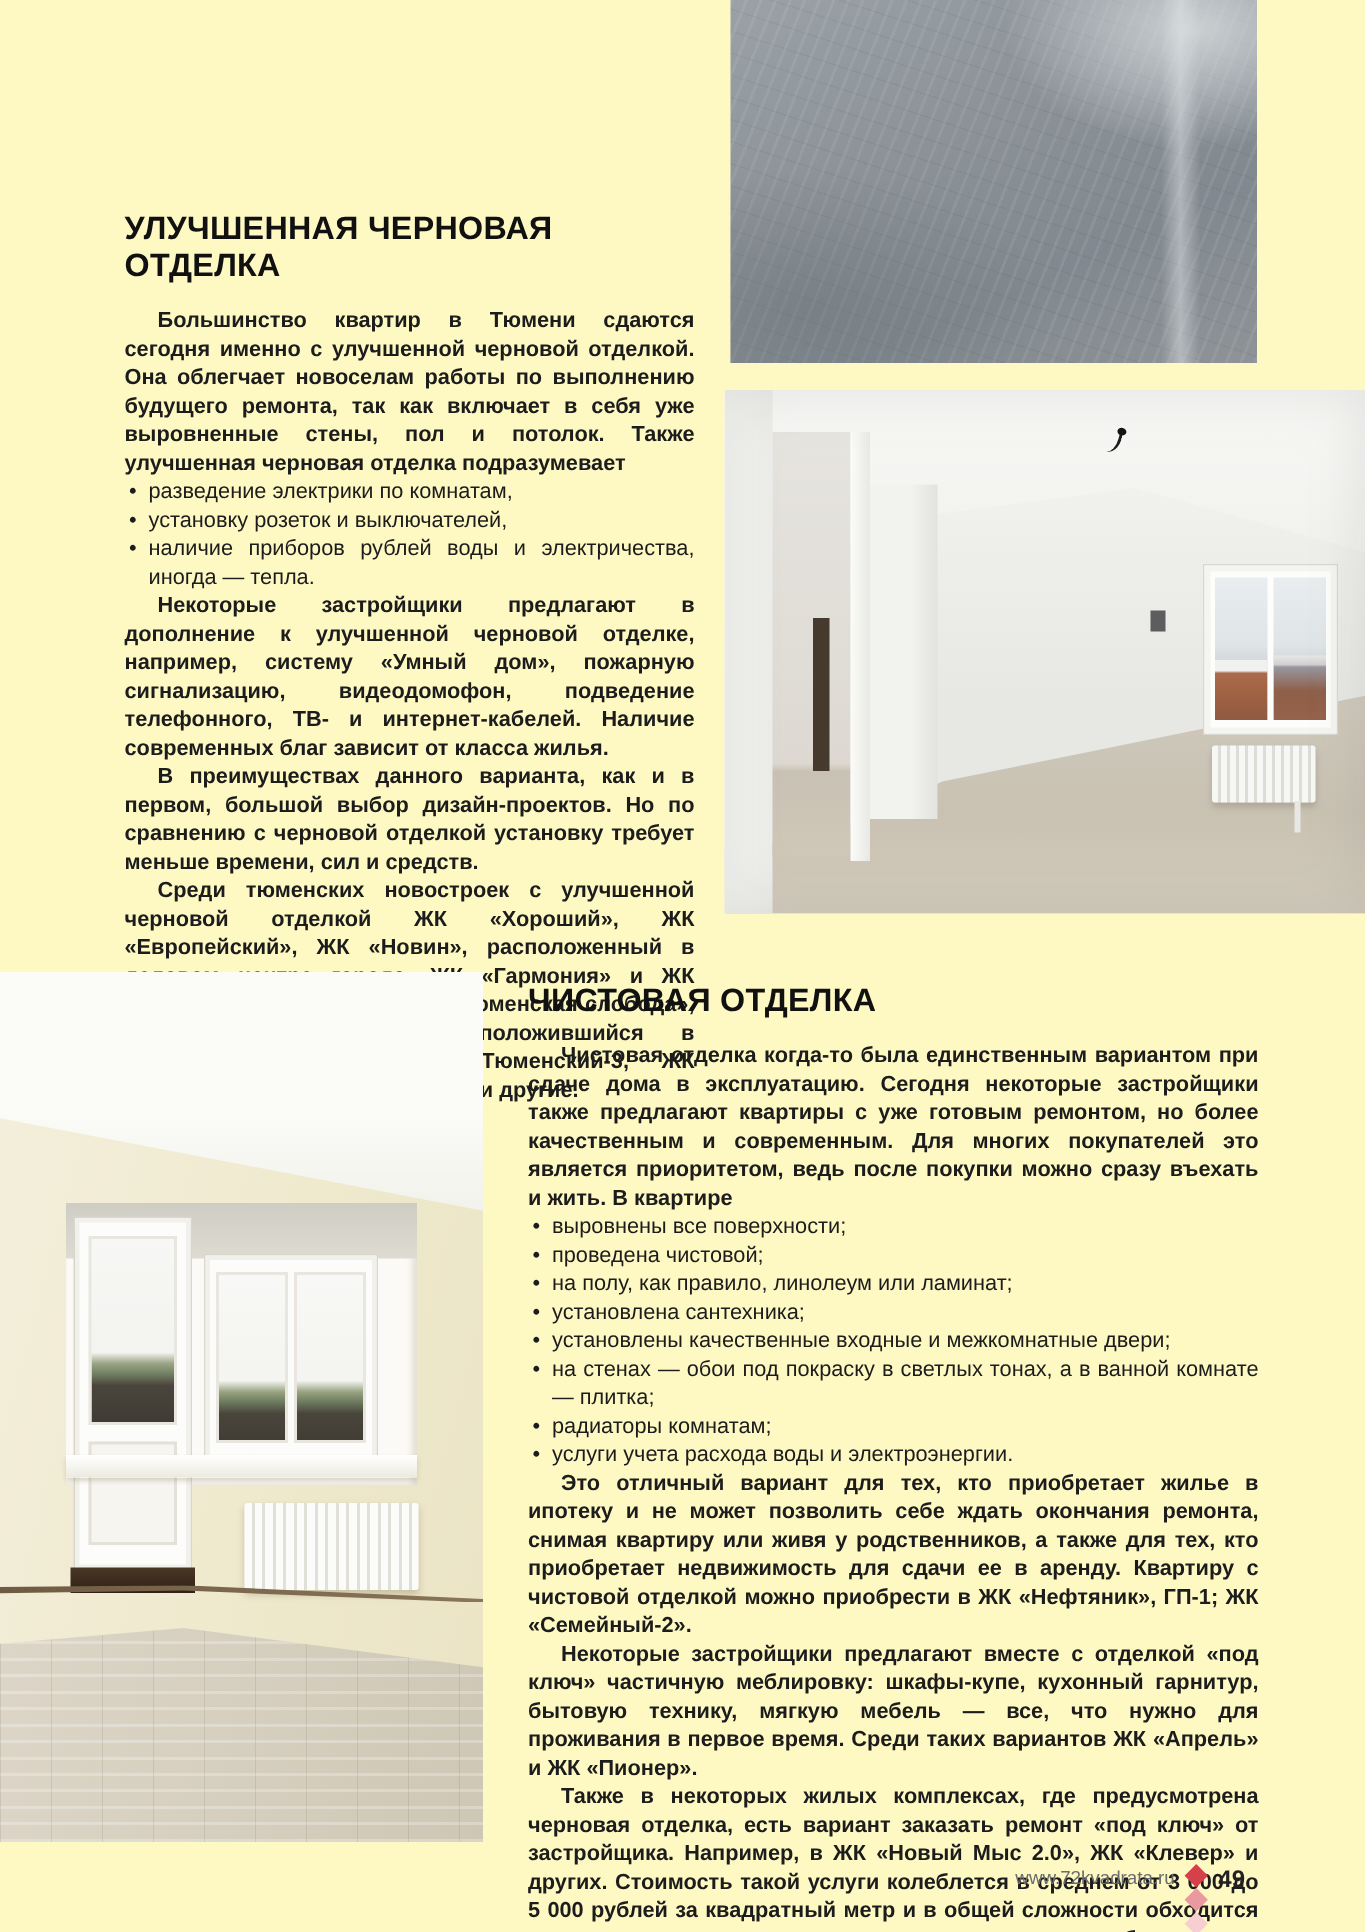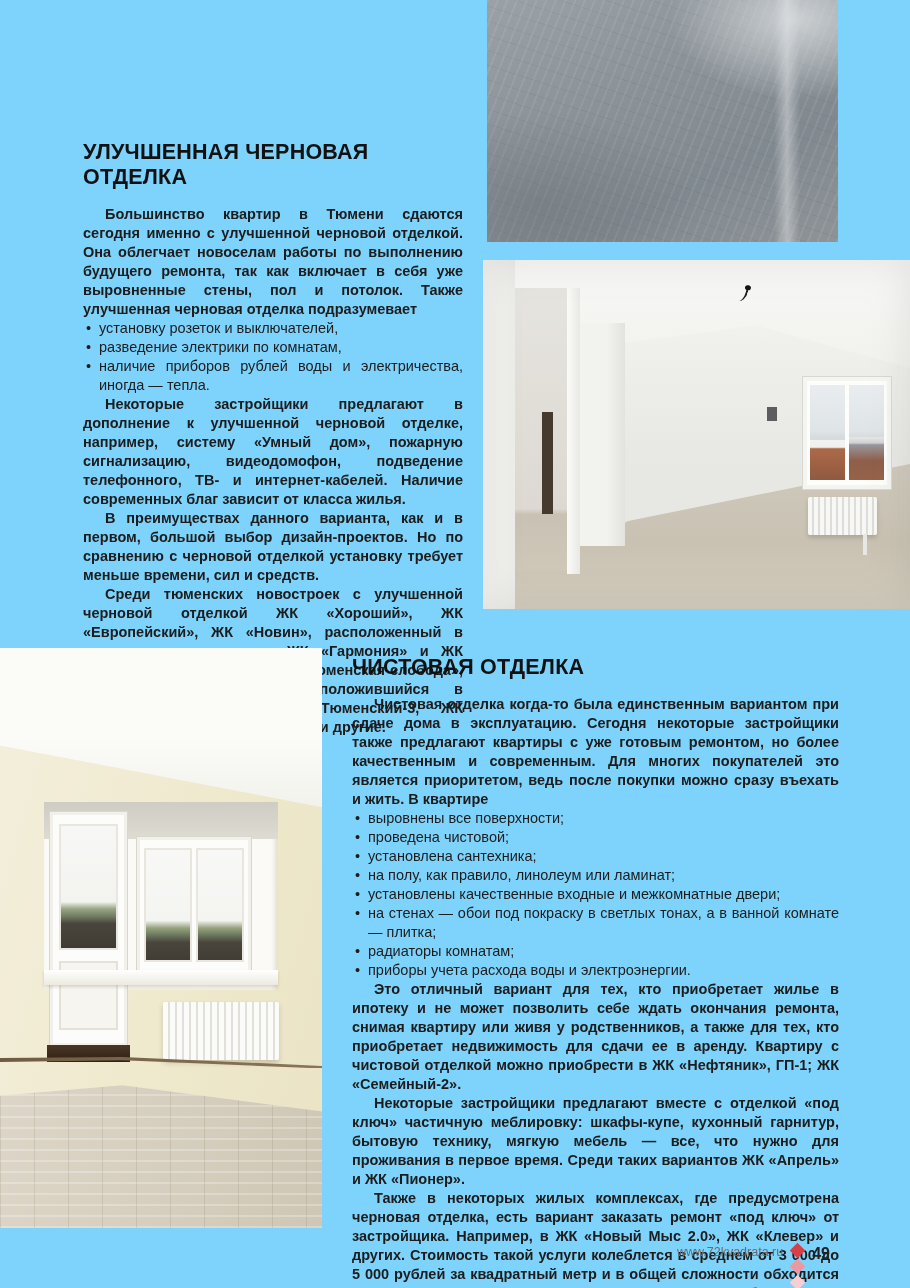--- a/index.html
+++ b/index.html
@@ -1,17 +1,17 @@
 <!DOCTYPE html>
 <html lang="ru"><head>
 <meta charset="utf-8">
 <style>
   html,body{margin:0;padding:0;background:#ffffff;}
   body{font-family:"Liberation Sans","DejaVu Sans",sans-serif;color:#1c1c1c;}
-  .page{position:relative;width:910px;height:1288px;background:#7dd3fc;overflow:hidden;}
+  .page{position:relative;width:910px;height:1288px;background:#fef9c3;overflow:hidden;}
 
   
   .col{position:absolute;text-align:justify;}
   .col1{left:83px;top:140px;width:380px;}
   .col2{left:352px;top:655px;width:487px;}
   h1{font-size:21.5px;line-height:25px;font-weight:bold;color:#111;margin:0 0 15px 0;letter-spacing:.2px;text-align:left;}
   .body-text p{font-size:14.5px;line-height:19px;margin:0;text-indent:22px;font-weight:bold;}
   ul.bullets{margin:0;padding:0;}
   ul.bullets li{list-style:none;font-size:14.5px;line-height:19px;position:relative;padding-left:16px;}
   ul.bullets li::before{content:"•";position:absolute;left:3px;top:0;}
@@ -119,22 +119,22 @@
 </head>
 <body>
 
 <div class="page">
 
   <div class="col col1">
     <h1>УЛУЧШЕННАЯ ЧЕРНОВАЯ ОТДЕЛКА</h1>
     <div class="body-text">
       <p>Большинство квартир в Тюмени сдаются сегодня именно с улучшенной черновой отделкой. Она облегчает новоселам работы по выполнению будущего ремонта, так как включает в себя уже выровненные стены, пол и потолок. Также улучшенная черновая отделка подразумевает</p>
       <ul class="bullets">
+          <li>разведение электрики по комнатам,</li>
           <li>установку розеток и выключателей,</li>
-          <li>разведение электрики по комнатам,</li>
           <li>наличие приборов рублей воды и электричества, иногда — тепла.</li>
         </ul>
       <div>
           <p>Некоторые застройщики предлагают в дополнение к улучшенной черновой отделке, например, систему «Умный дом», пожарную сигнализацию, видеодомофон, подведение телефонного, ТВ- и интернет-кабелей. Наличие современных благ зависит от класса жилья.</p>
           <p>В преимуществах данного варианта, как и в первом, большой выбор дизайн-проектов. Но по сравнению с черновой отделкой установку требует меньше времени, сил и средств.</p>
           <p>Среди тюменских новостроек с улучшенной черновой отделкой ЖК «Хороший», ЖК «Европейский», ЖК «Новин», расположенный в деловом центре города, ЖК «Гармония» и ЖК «Преображенский» в районе «Тюменская слобода», ЖК «Времена года», расположившийся в современном микрорайоне Тюменский-3, ЖК «Близнецы» в уютном Южном-2 и другие.</p>
         </div>
     </div>
   </div>
 
@@ -185,26 +185,26 @@
     <div class="p3-skirt"></div>
   </div>
 
   <div class="col col2">
     <h1>ЧИСТОВАЯ ОТДЕЛКА</h1>
     <div class="body-text">
       <p>Чистовая отделка когда-то была единственным вариантом при сдаче дома в эксплуатацию. Сегодня некоторые застройщики также предлагают квартиры с уже готовым ремонтом, но более качественным и современным. Для многих покупателей это является приоритетом, ведь после покупки можно сразу въехать и жить. В квартире</p>
       <ul class="bullets">
           <li>выровнены все поверхности;</li>
           <li>проведена чистовой;</li>
+          <li>на полу, как правило, линолеум или ламинат;</li>
           <li>установлена сантехника;</li>
-          <li>на полу, как правило, линолеум или ламинат;</li>
           <li>установлены качественные входные и межкомнатные двери;</li>
           <li>на стенах — обои под покраску в светлых тонах, а в ванной комнате — плитка;</li>
           <li>радиаторы комнатам;</li>
-          <li>приборы учета расхода воды и электроэнергии.</li>
+          <li>услуги учета расхода воды и электроэнергии.</li>
         </ul>
       <div>
           <p>Это отличный вариант для тех, кто приобретает жилье в ипотеку и не может позволить себе ждать окончания ремонта, снимая квартиру или живя у родственников, а также для тех, кто приобретает недвижимость для сдачи ее в аренду. Квартиру с чистовой отделкой можно приобрести в ЖК «Нефтяник», ГП-1; ЖК «Семейный-2».</p>
           <p>Некоторые застройщики предлагают вместе с отделкой «под ключ» частичную меблировку: шкафы-купе, кухонный гарнитур, бытовую технику, мягкую мебель — все, что нужно для проживания в первое время. Среди таких вариантов ЖК «Апрель» и ЖК «Пионер».</p>
           <p>Также в некоторых жилых комплексах, где предусмотрена черновая отделка, есть вариант заказать ремонт «под ключ» от застройщика. Например, в ЖК «Новый Мыс 2.0», ЖК «Клевер» и других. Стоимость такой услуги колеблется в среднем от 3 000 до 5 000 рублей за квадратный метр и в общей сложности обходится заказчику дешевле, чем выполнение ремонта собственными силами или с привлечением специалистов со стороны, ведь застройщик делает оптовую закупку отделочных материалов, что позволяет значительно снизить затраты.</p>
         </div>
     </div>
   </div>
 
   <div class="footer">

